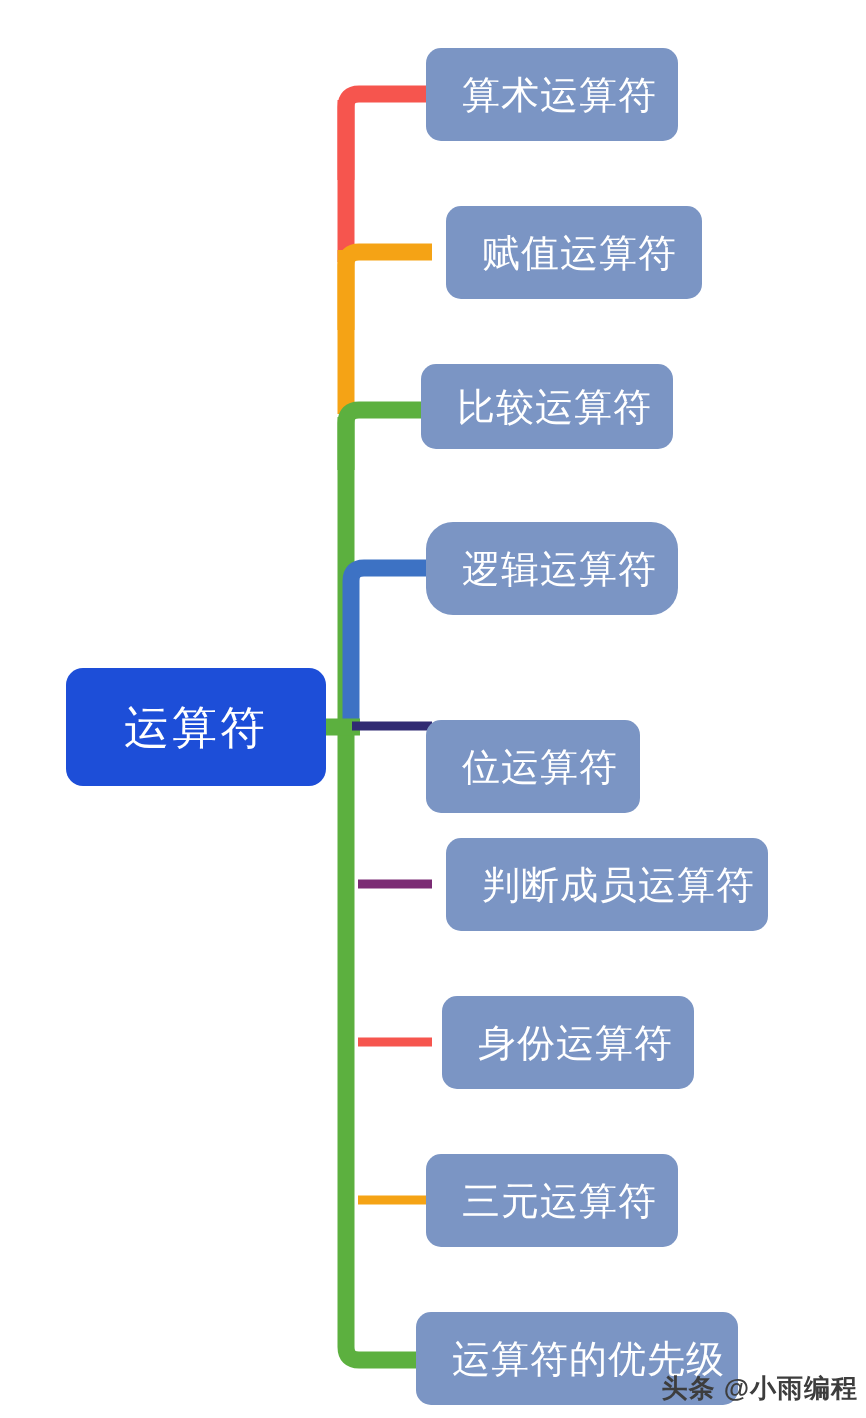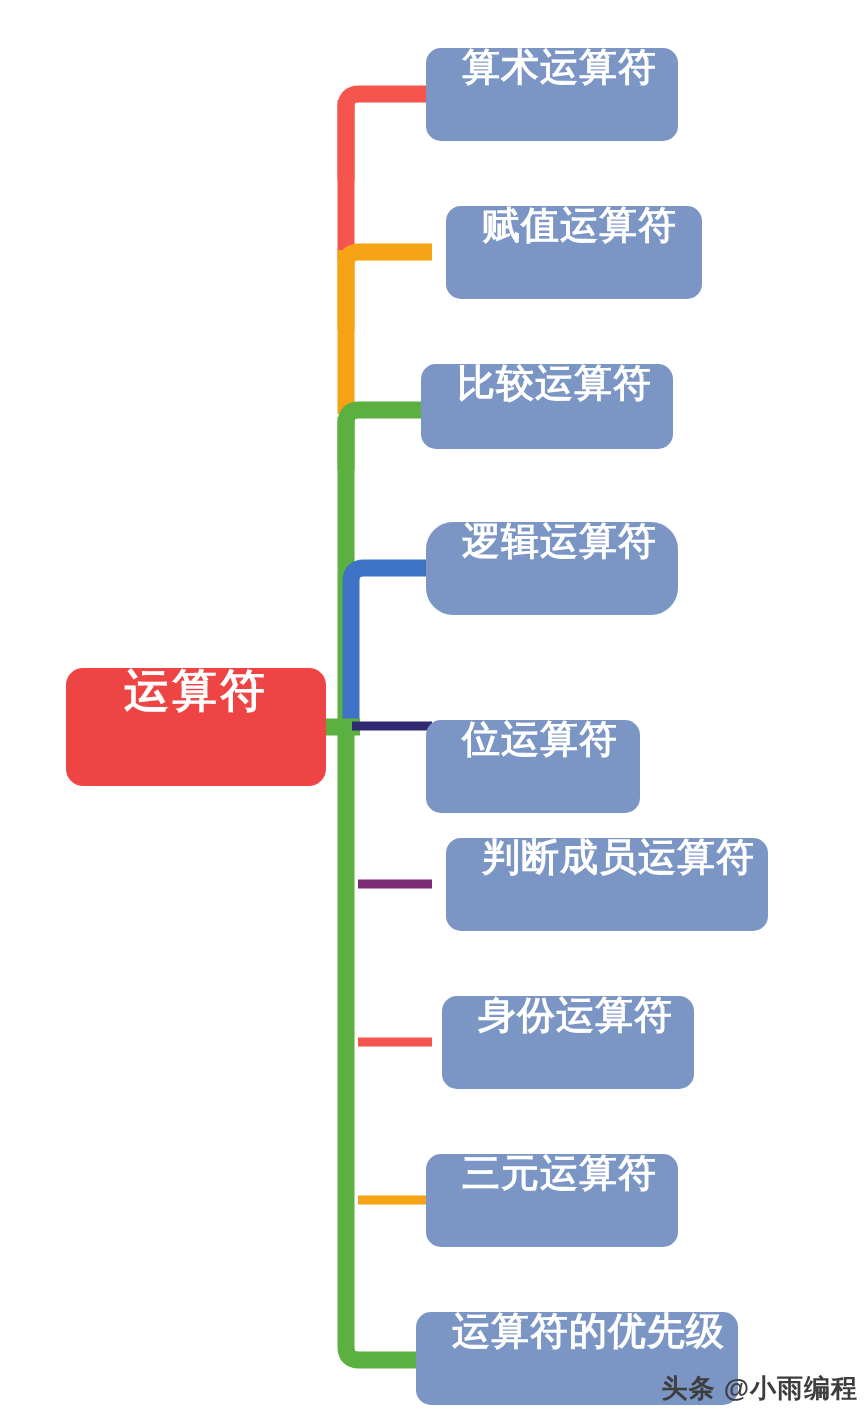--- a/index.html
+++ b/index.html
@@ -11,35 +11,34 @@
   }
   #stage{position:relative;width:866px;height:1418px;background:#fff;overflow:hidden;}
 
   
   #wires{position:absolute;left:0;top:0;width:866px;height:1418px;}
 
   
   .node{
     position:absolute;
     box-sizing:border-box;
-    display:flex;
+    display:flex;align-items:center;
     border-radius:14px;
     color:#ffffff;
     white-space:nowrap;
-    font-weight:bold;
   }
   .node.child{
     background:#7b95c4;
     padding-left:36px;
     font-size:38px;
     letter-spacing:1px;
     border-radius:15px;
   }
   .node.root{
-    background:#ef4444;
+    background:#1d4ed8;
     justify-content:center;
     font-size:45px;
     letter-spacing:3px;
     border-radius:17px;
   }
   .node .label{line-height:1;display:block;}
 
   
   #watermark{
     position:absolute;

